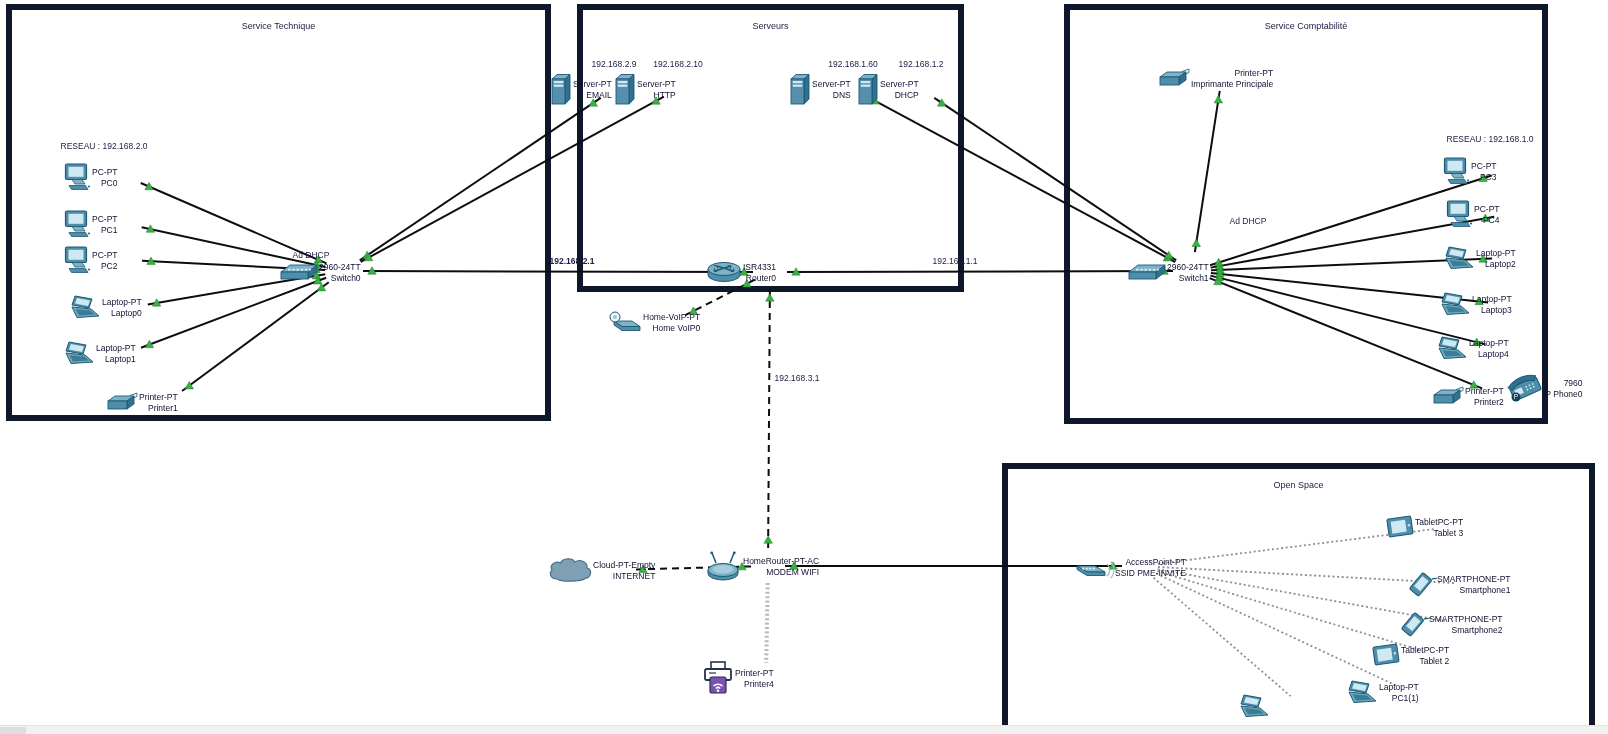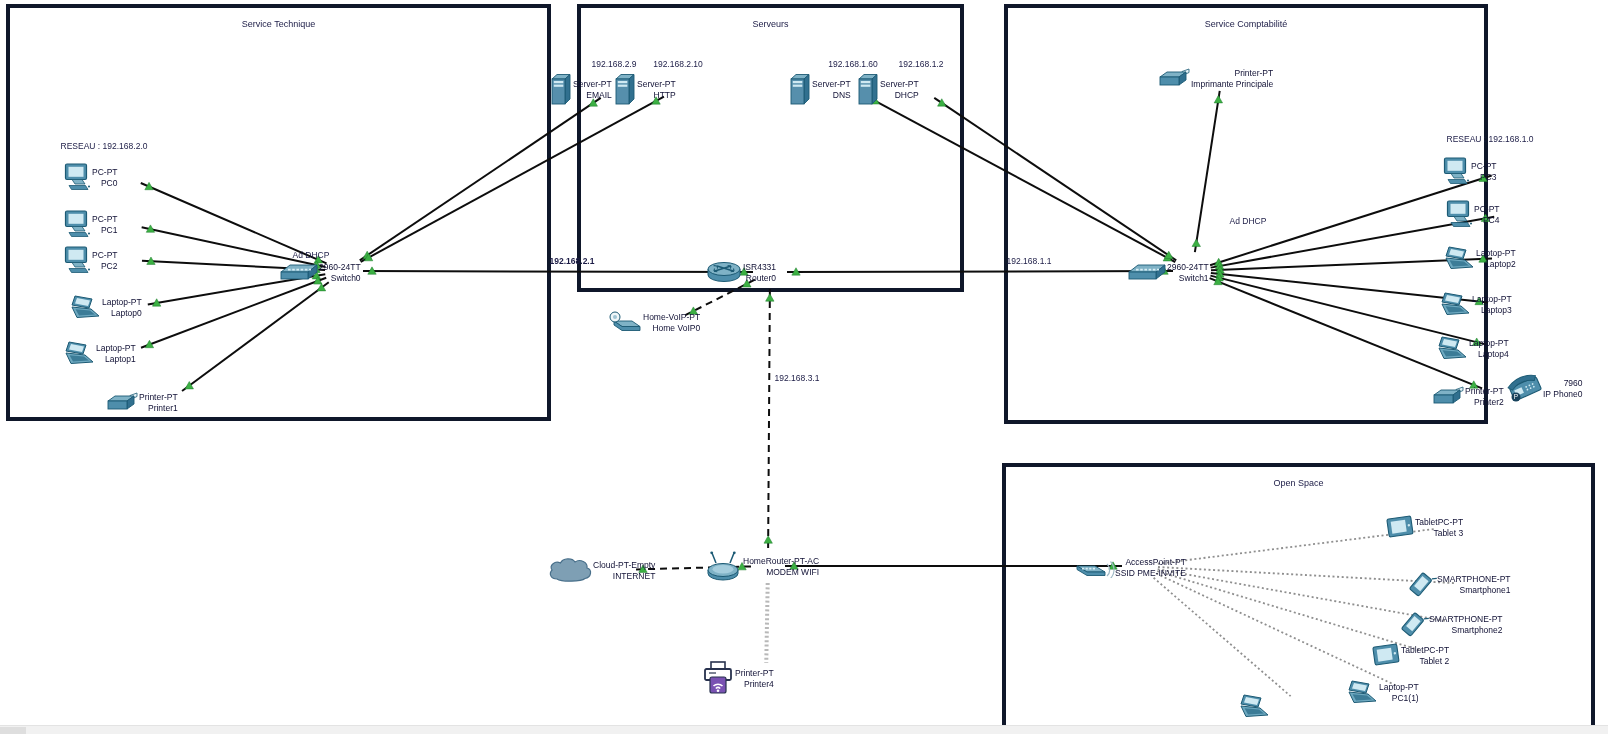--- a/index.html
+++ b/index.html
@@ -1,20 +1,20 @@
 <!DOCTYPE html>
 <html><head>
 <meta charset="utf-8">
 <title>Network Topology</title>
 <style>
   * { margin:0; padding:0; box-sizing:border-box; }
   html,body { background:#ffffff; font-family:"Liberation Sans", sans-serif; }
   #canvas { position:relative; width:1608px; height:734px; background:#ffffff; overflow:hidden; }
 
-  .zone { position:absolute; border:4px solid #0f172a; background:transparent; }
+  .zone { position:absolute; border:6px solid #0f172a; background:transparent; }
   .zone-title { position:absolute; top:11px; left:0; right:0; text-align:center;
                 font-size:9px; color:#1c1c46; }
 
   #links-svg { position:absolute; left:0; top:0; width:1608px; height:734px; }
   .link-ethernet       { stroke:#0d0d0d; stroke-width:2; }
   .link-dashed         { stroke:#0d0d0d; stroke-width:2; stroke-dasharray:7 5; }
   .link-wireless       { stroke:#8f8f8f; stroke-width:1.8; stroke-dasharray:2 2.6; }
   .link-wireless-heavy { stroke:#b8b8b8; stroke-width:4;   stroke-dasharray:2 2.4; }
   .link-arrow { fill:#3cb043; stroke:#1d7b2d; stroke-width:0.5; }
 
@@ -141,21 +141,21 @@
   </defs>
 </svg>
 
 <div id="canvas">
   <div class="zone" style="left: 6px; top: 4px; width: 545px; height: 417px;">
     <div class="zone-title">Service Technique</div>
   </div>
     <div class="zone" style="left: 577px; top: 4px; width: 387px; height: 288px;">
     <div class="zone-title">Serveurs</div>
   </div>
-    <div class="zone" style="left: 1004px; top: 4px; width: 484px; height: 420px;">
+    <div class="zone" style="left: 1064px; top: 4px; width: 484px; height: 420px;">
     <div class="zone-title">Service Comptabilité</div>
   </div>
     <div class="zone" style="left: 1002px; top: 463px; width: 593px; height: 270px;">
     <div class="zone-title">Open Space</div>
   </div>
     <svg id="links-svg">
       <line x1="326.5654662161254" y1="263.44771347610964" x2="140.76410561884836" y2="182.96233146622924" class="link link-ethernet"></line>
       <line x1="325.4305652303686" y1="266.9780486904485" x2="141.660080081288" y2="227.17522471806697" class="link link-ethernet"></line>
       <line x1="325.0243642764715" y1="270.03810141493636" x2="141.98076504489094" y2="260.7593936197871" class="link link-ethernet"></line>
       <line x1="325.27064886993116" y1="274.19552910276053" x2="147.786329839528" y2="304.47721386624164" class="link link-ethernet"></line>
@@ -551,17 +551,17 @@
         <use href="#sym-laptop"></use>
       </svg>
     <div class="dev-label">
       <div class="dev-model"></div>
       <div class="dev-hostname"></div>
     </div>
   </div>
     <div class="annotation" style="left: 104px; top: 146px;">RESEAU : 192.168.2.0</div>
     <div class="annotation" style="left: 311px; top: 255px;">Ad DHCP</div>
     <div class="annotation" style="left: 572px; top: 261px; font-weight: bold;">192.168.2.1</div>
-    <div class="annotation" style="left: 1029px; top: 261px;">192.168.1.1</div>
+    <div class="annotation" style="left: 955px; top: 261px;">192.168.1.1</div>
     <div class="annotation" style="left: 797px; top: 378px;">192.168.3.1</div>
     <div class="annotation" style="left: 1490px; top: 139px;">RESEAU : 192.168.1.0</div>
     <div class="annotation" style="left: 1248px; top: 221px;">Ad DHCP</div>
   </div>
 
 </body></html>

